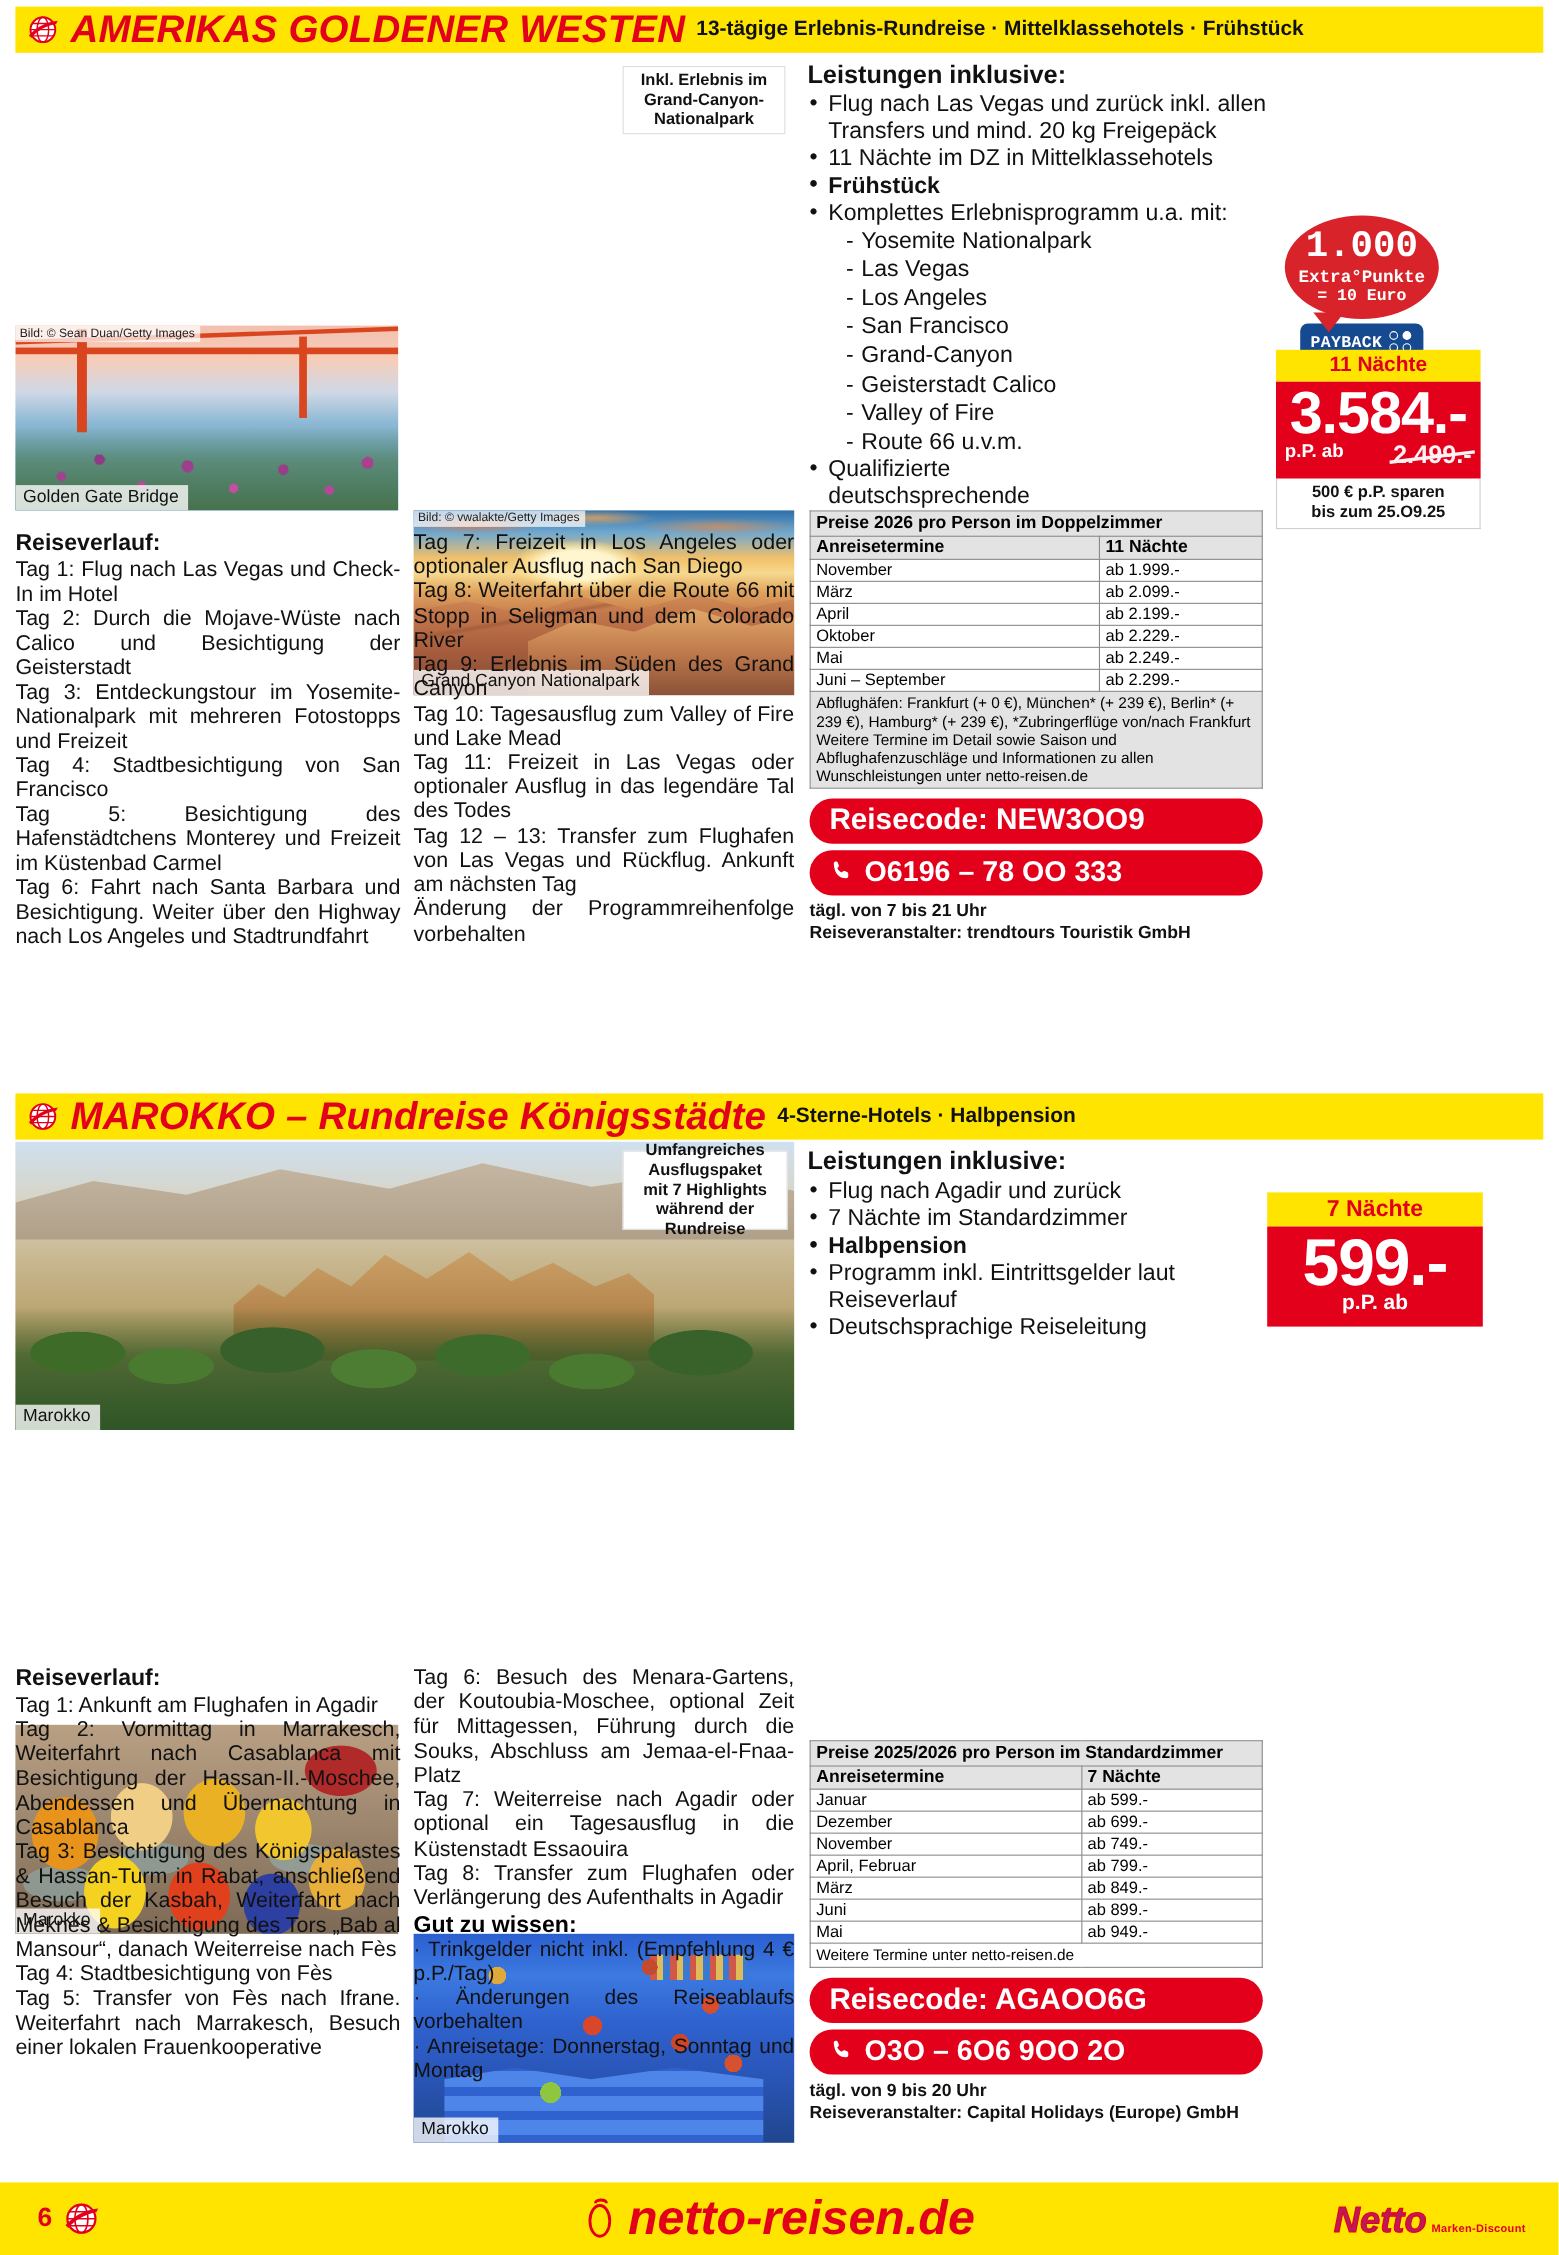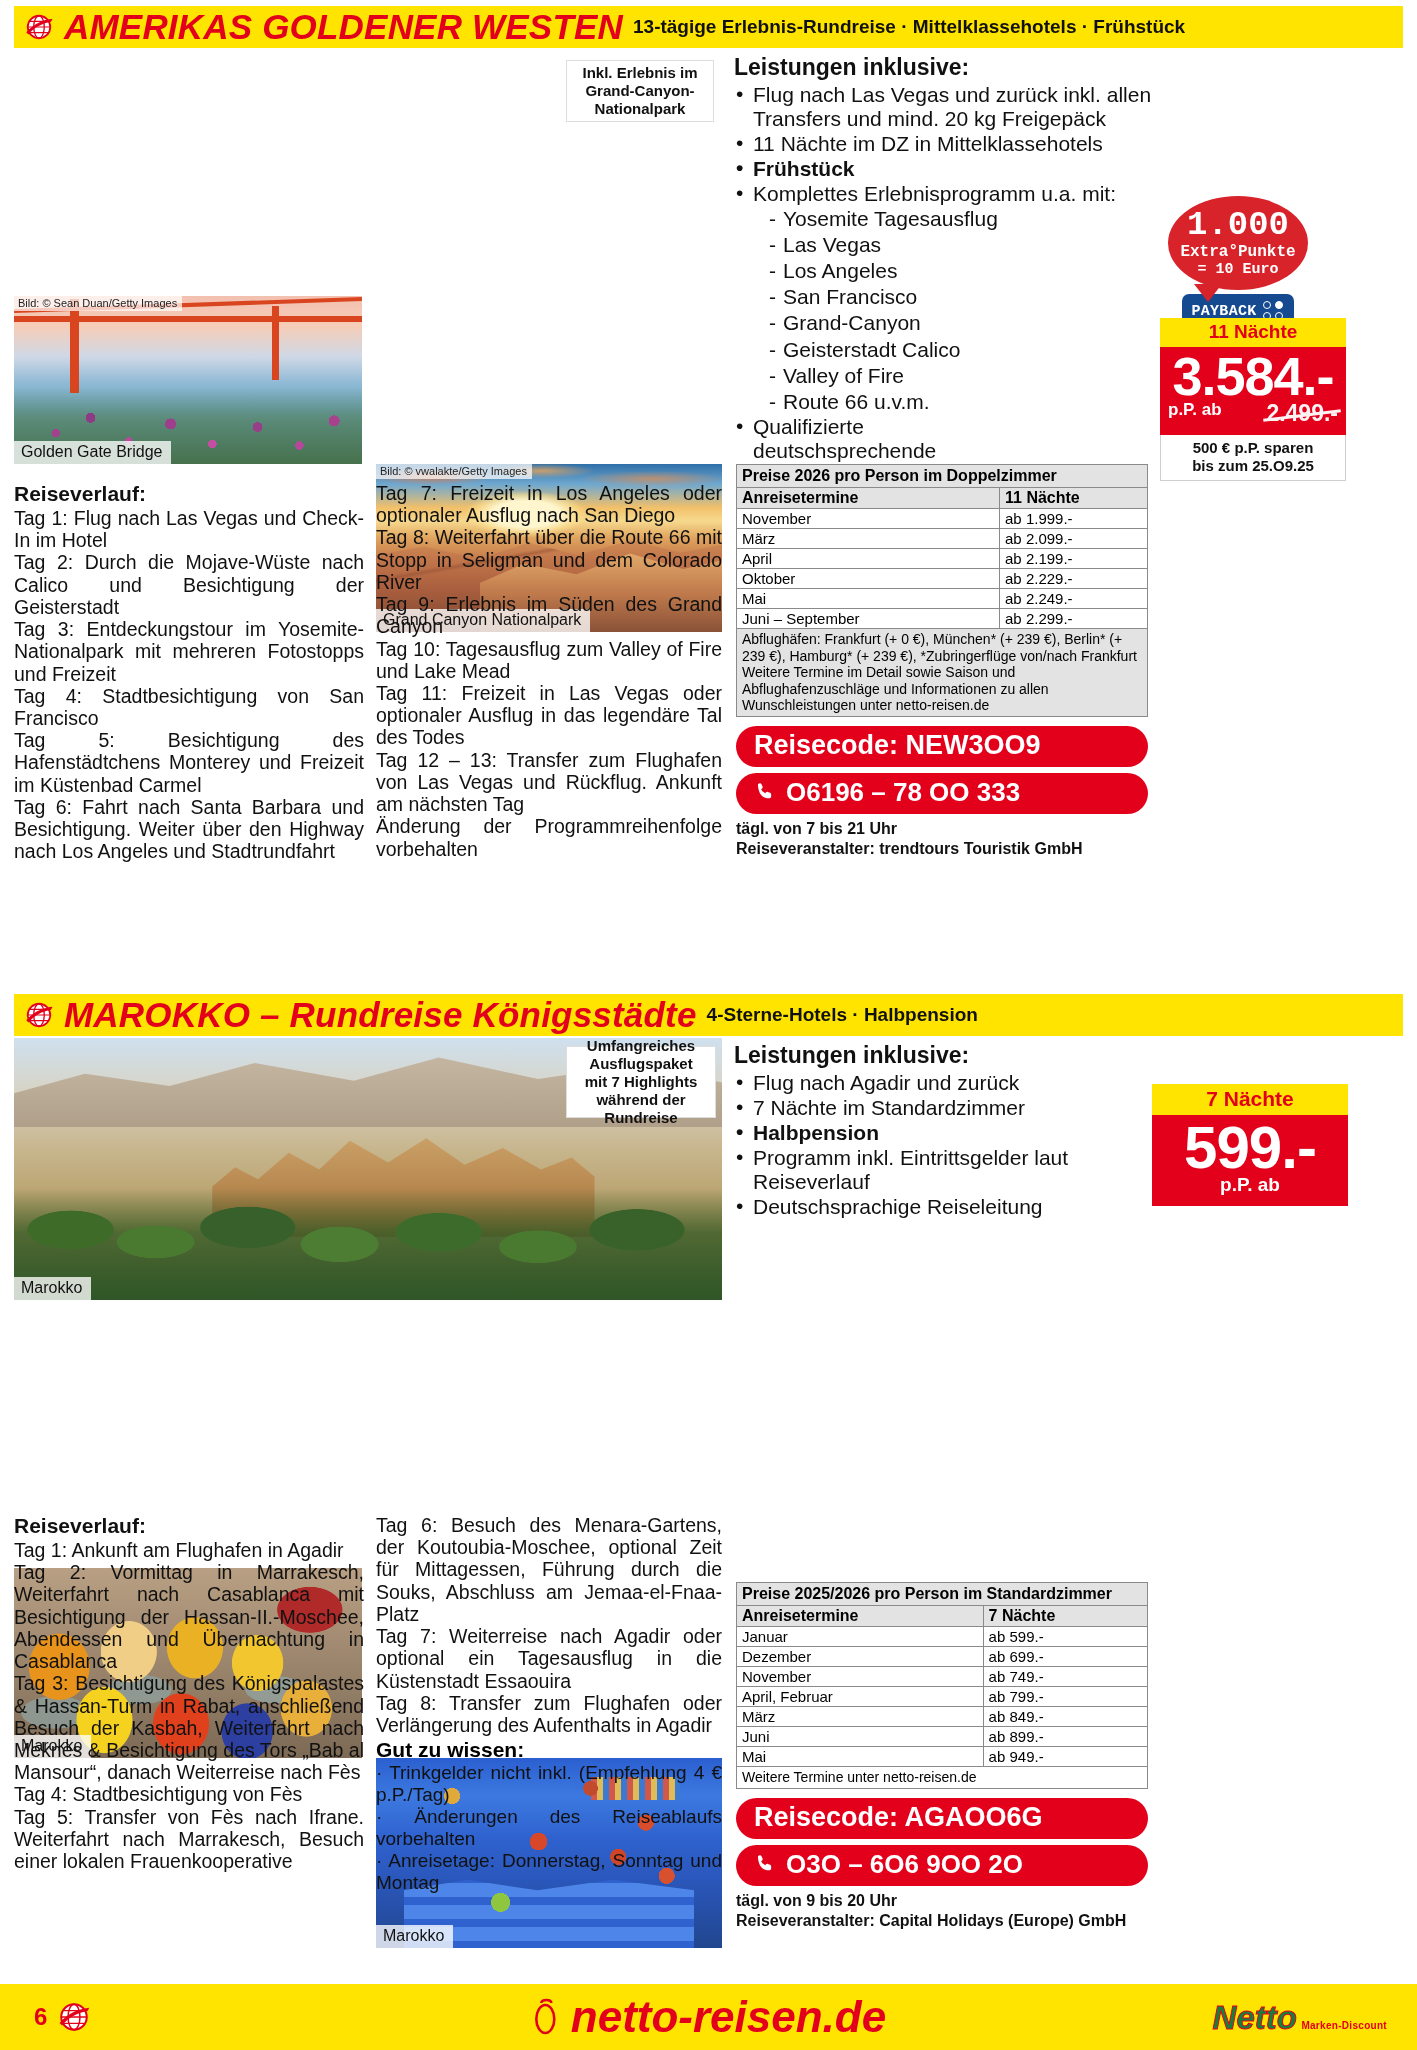--- a/index.html
+++ b/index.html
@@ -316,21 +316,21 @@
   .footer-globe { width:34px; height:34px; margin-left:10px; }
   .footer-brand {
     position:absolute; left:50%; transform: translateX(-50%);
     color:#e3001b; font-weight:800; font-size:44px; font-style: italic;
     display:flex; align-items:center; gap:10px;
   }
   .netto-logo {
     position:absolute; right:30px; text-align:center;
   }
   .netto-word {
-    color:#15803d; font-weight:800; font-size:33px; font-style:italic;
+    color:#be185d; font-weight:800; font-size:33px; font-style:italic;
     -webkit-text-stroke: 1px #e3001b; line-height:1;
   }
   .netto-sub { color:#e3001b; font-size:10px; font-weight:800; letter-spacing:.3px; }
 
   .divider { position:absolute; left:0; width:1417px; height:8px; background:#fff; }
 </style>
 </head>
 <body>
 
 <div class="page">
@@ -372,21 +372,21 @@
 
     <div style="position:absolute; left:734px; top:54px; width:430px;">
       <div class="svc-title">Leistungen inklusive:</div>
       <ul class="svc-list">
         <li><span>Flug nach Las Vegas und zurück inkl. allen Transfers und mind. 20 kg Freigepäck</span></li>
         <li><span>11 Nächte im DZ in Mittelklassehotels</span></li>
         <li class="bold"><span>Frühstück</span></li>
         <li>
           <span>Komplettes Erlebnisprogramm u.a. mit:</span>
           <ul class="svc-sub">
-            <li>Yosemite Tagesausflug</li>
+            <li>Yosemite Nationalpark</li>
             <li>Las Vegas</li>
             <li>Los Angeles</li>
             <li>San Francisco</li>
             <li>Grand-Canyon</li>
             <li>Geisterstadt Calico</li>
             <li>Valley of Fire</li>
             <li>Route 66 u.v.m.</li>
           </ul>
         </li>
         <li style="width:185px;"><span>Qualifizierte deutschsprechende Reiseleitung ab/bis Las Vegas</span></li>

